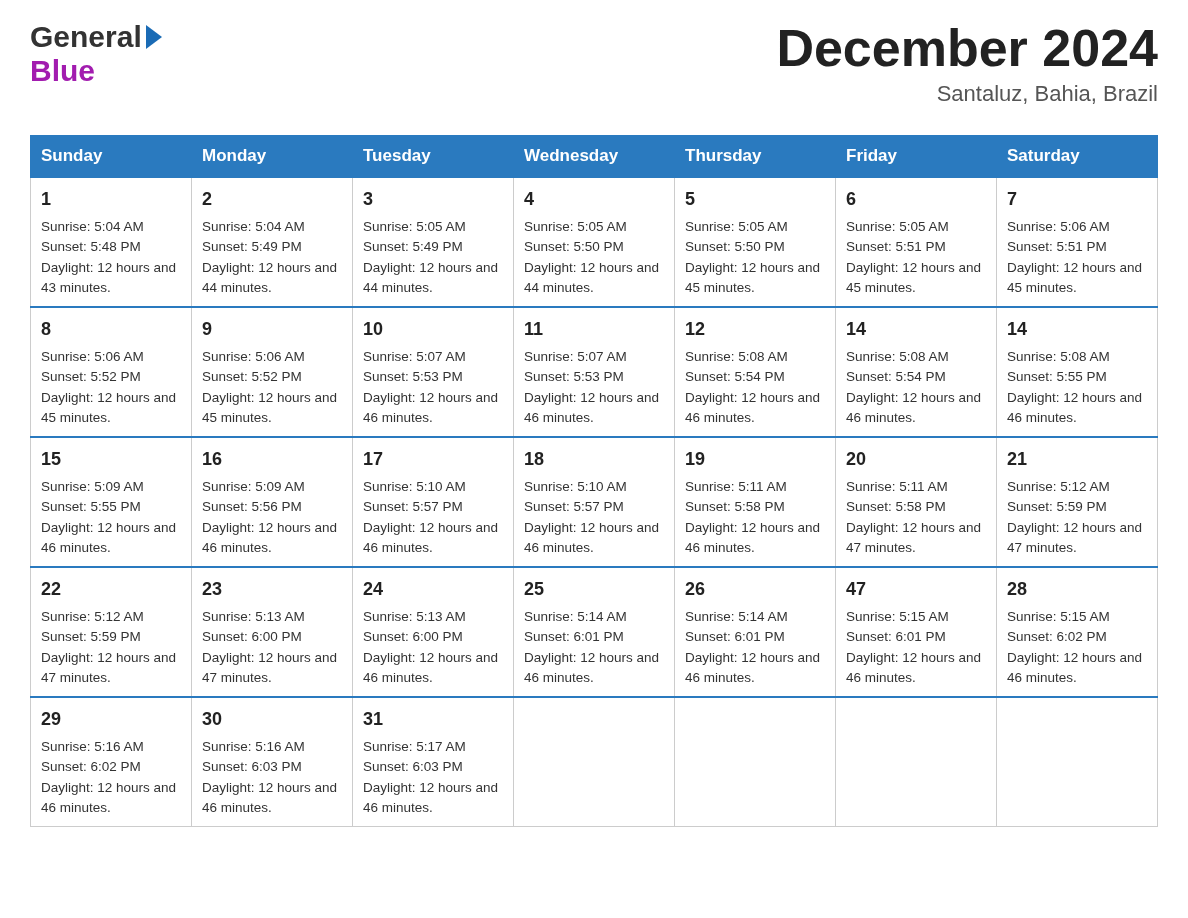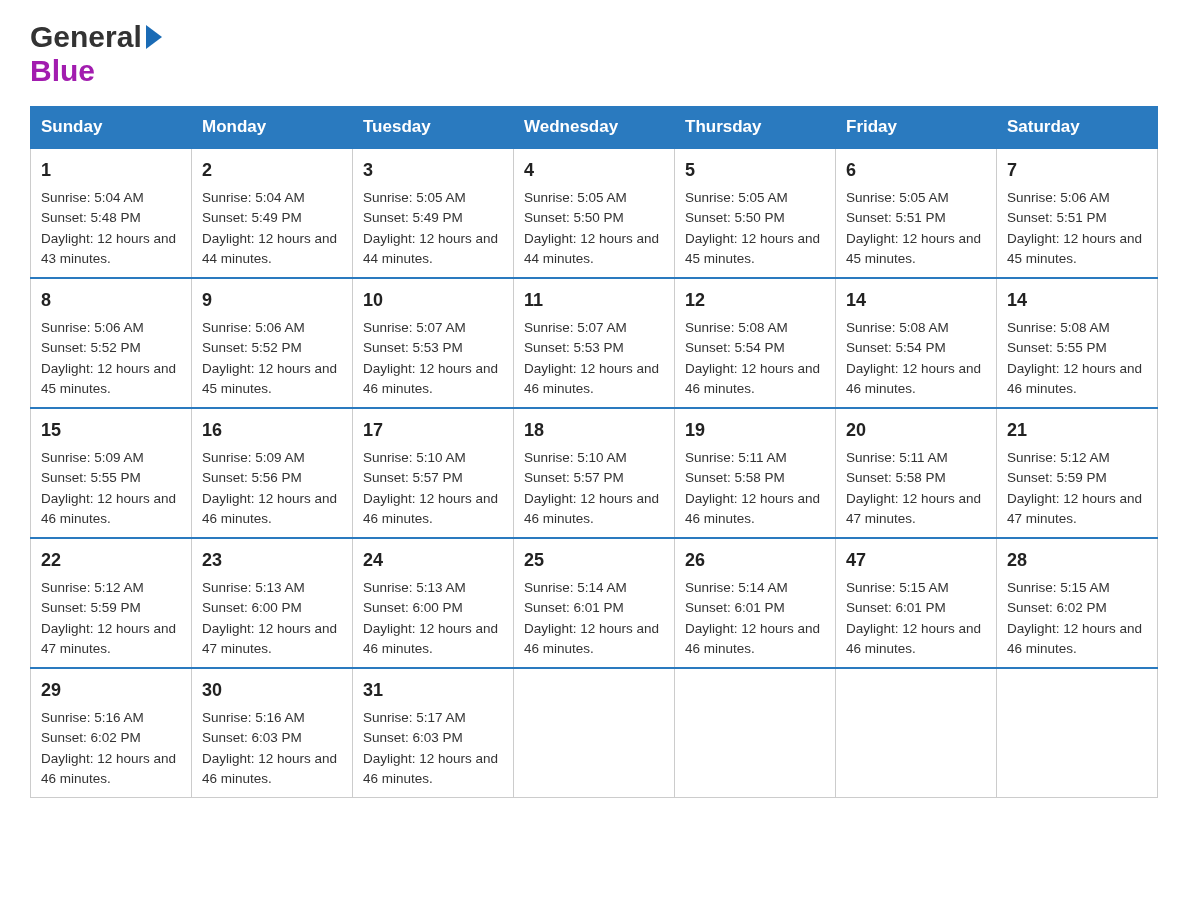--- a/index.html
+++ b/index.html
@@ -7,21 +7,21 @@
       font-family: Arial, sans-serif;
       background: #fff;
       padding: 20px 30px;
       width: 1188px;
       min-height: 918px;
     }
     .header {
       display: flex;
       justify-content: space-between;
       align-items: flex-start;
-      margin-bottom: 18px;
+      margin-bottom: 28px;
     }
     .title-block {
       text-align: right;
     }
     .month-title {
       font-size: 52px;
       font-weight: bold;
       color: #222;
       line-height: 1.1;
     }
@@ -108,20 +108,24 @@
 <div class="header">
   <div class="logo-block">
     <div class="logo-line1">
       <span class="general">General</span>
       <span class="arrow-right"></span>
     </div>
     <div class="logo-line2">
       <span class="blue-text">Blue</span>
     </div>
   </div>
+  <div class="title-block">
+    <div class="month-title">December 2024</div>
+    <div class="subtitle">Santaluz, Bahia, Brazil</div>
+  </div>
 </div>
 
 <table class="calendar">
   <thead>
     <tr>
     <th>Sunday</th>
         <th>Monday</th>
         <th>Tuesday</th>
         <th>Wednesday</th>
         <th>Thursday</th>

